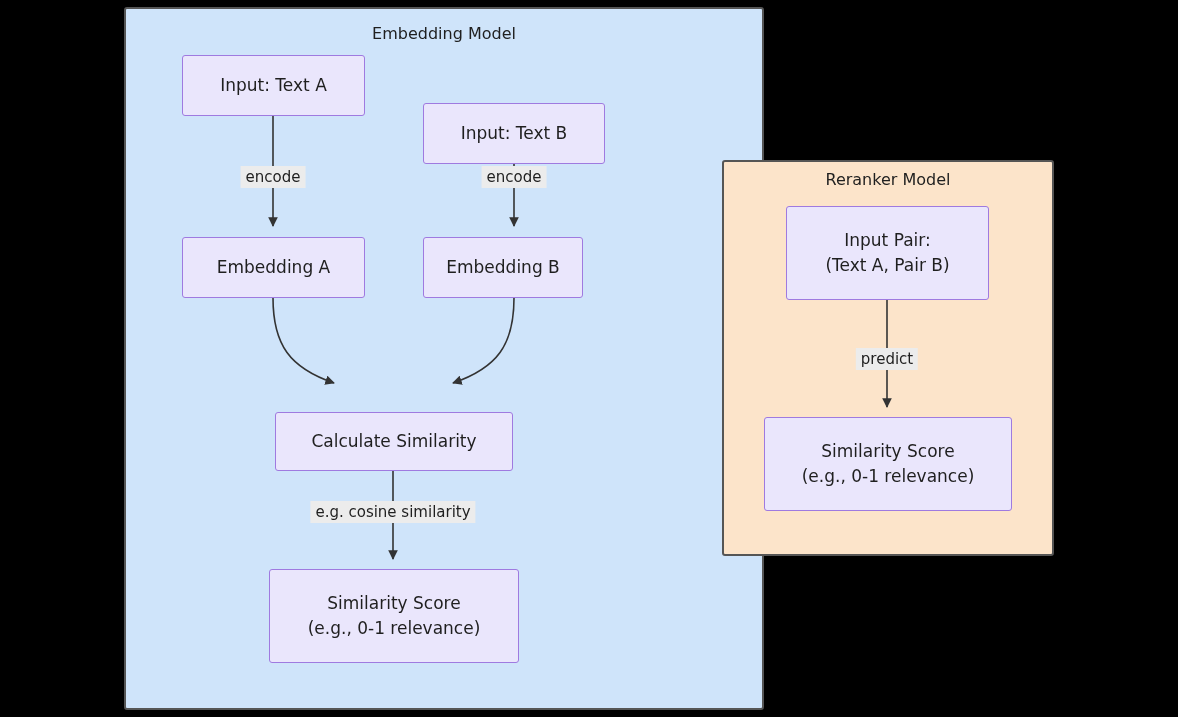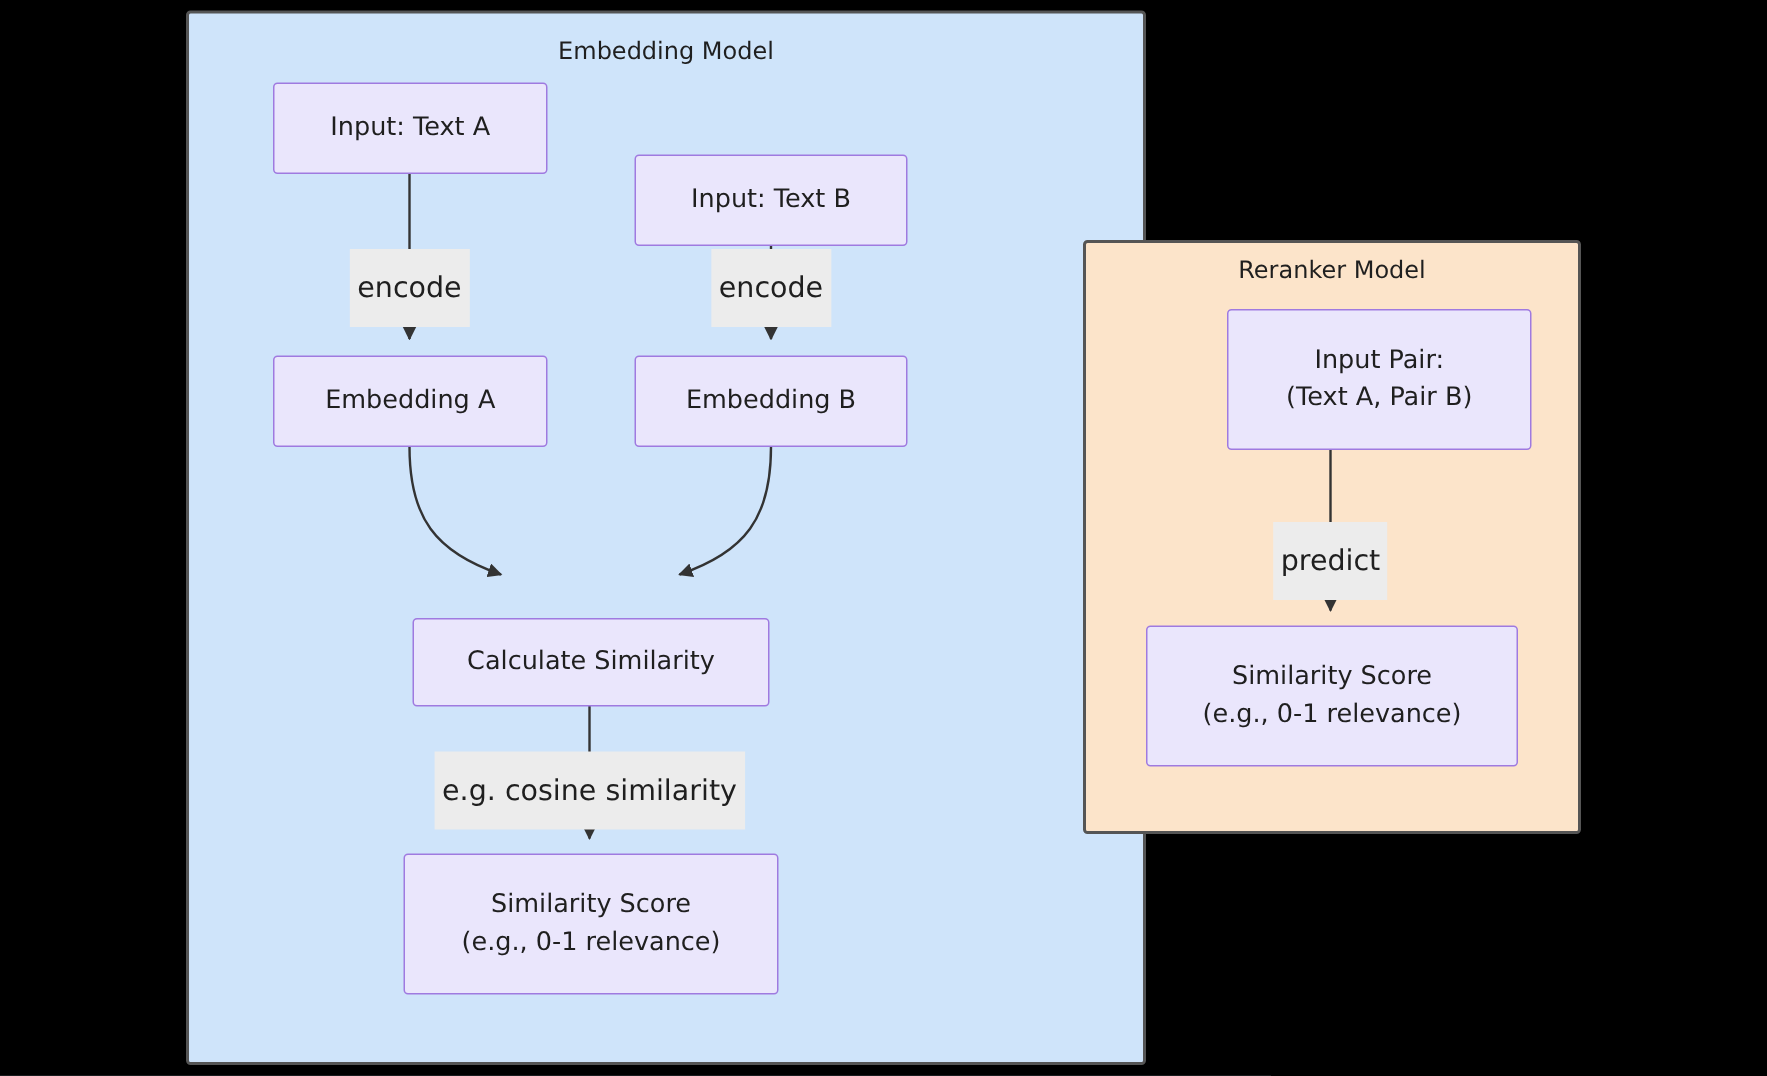--- a/index.html
+++ b/index.html
@@ -68,34 +68,34 @@
     color: #1f1f1f;
     font-size: 17px;
     line-height: 1.45;
     text-align: center;
   }
   .node span { display: block; white-space: nowrap; }
 
   #node-input-a   { left: 182px; top: 55px;  width: 183px; height: 61px; }
   #node-input-b   { left: 423px; top: 55px;  width: 182px; height: 61px; margin-top: 48px; }
   #node-emb-a     { left: 182px; top: 237px; width: 183px; height: 61px; }
-  #node-emb-b     { left: 423px; top: 237px; width: 182px; height: 61px; }
+  #node-emb-b     { left: 423px; top: 237px; width: 160px; height: 61px; }
   #node-calc      { left: 275px; top: 391px; width: 238px; height: 59px; margin-top: 21px; }
   #node-score-emb { left: 269px; top: 569px; width: 250px; height: 94px; }
-  #node-pair      { left: 786px; top: 206px; width: 203px; height: 94px; margin-left: 32px; }
+  #node-pair      { left: 786px; top: 206px; width: 203px; height: 94px; }
   #node-score-rr  { left: 764px; top: 417px; width: 248px; height: 94px; }
 
   
   .edge-label {
     position: absolute;
     background: #ececec;
     color: #1f1f1f;
-    font-size: 19px;
+    font-size: 15px;
     line-height: 20px;
-    padding: 16px 5px;
+    padding: 1px 5px;
     white-space: nowrap;
     transform: translateX(-50%);
   }
   #label-encode-a { left: 273px; top: 166px; }
   #label-encode-b { left: 514px; top: 166px; }
   #label-cosine   { left: 393px; top: 501px; }
   #label-predict  { left: 887px; top: 348px; }
 
   
   #edges {

